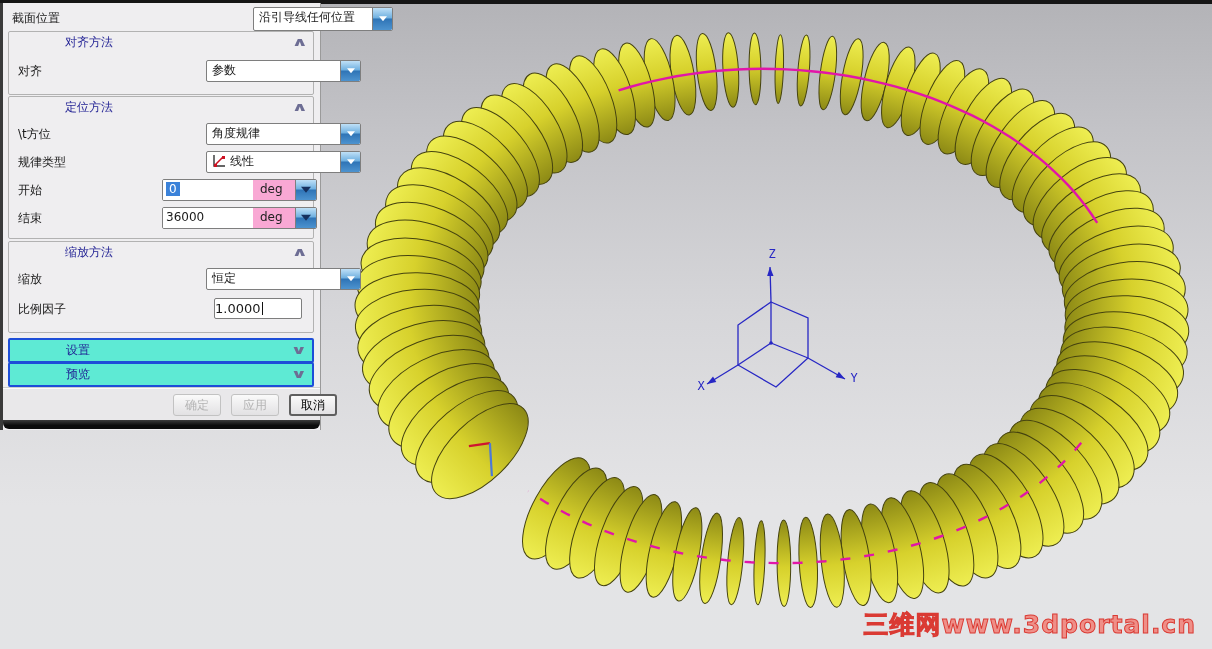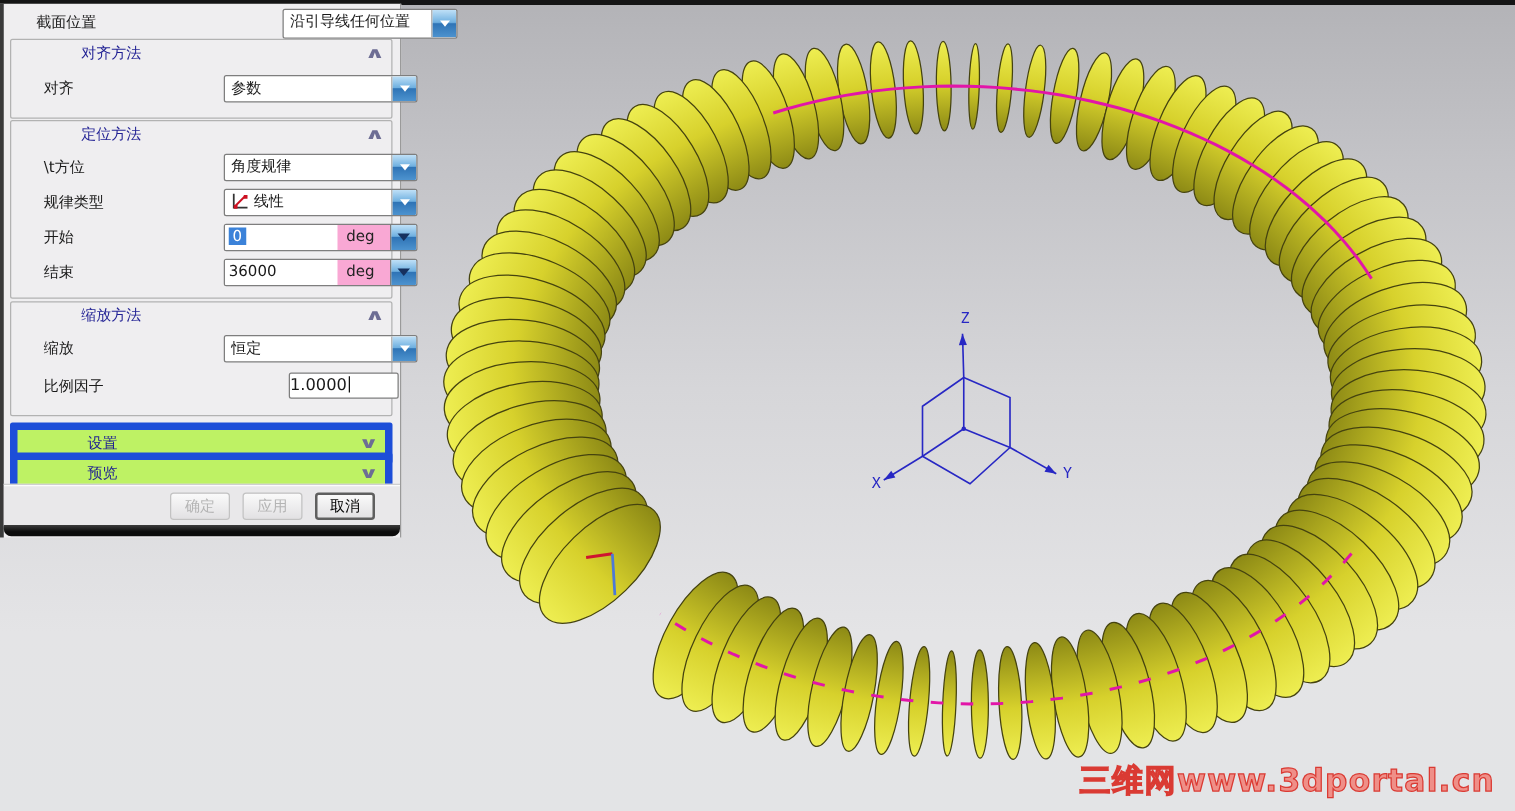--- a/index.html
+++ b/index.html
@@ -12,21 +12,21 @@
              color:#ef8f88;-webkit-text-stroke:1px #da3a33;letter-spacing:1px;}
 
   
   #dialog{position:absolute;left:0;top:3px;width:317px;height:427px;background:#efeef0;
           border-left:3px solid #3a3a3a;border-right:1px solid #9a9a9a;font-size:12px;color:#1a1a1a;}
   .row-label{position:absolute;left:9px;top:50%;transform:translateY(-50%);white-space:nowrap;}
   .grp{position:absolute;left:5px;right:6px;border:1px solid #b2b2b2;border-radius:2px;background:#efeef0;}
   .grp-header{position:relative;height:21px;line-height:21px;}
   .grp-title{position:absolute;left:9px;color:#1f1f93;margin-left:47px;}
   .caret{position:absolute;right:8px;top:0;color:#6d6d94;font-weight:bold;transform:scaleX(1.7);font-size:12px;line-height:21px;}
-  .frow{position:absolute;left:17px;right:0;height:22px;}
+  .frow{position:absolute;left:0;right:0;height:22px;padding-left:44px;}
   .ctrl{position:absolute;left:153px;width:155px;height:21px;box-sizing:border-box;}
 
   .select{border:1px solid #7e7e7e;background:#fff;border-radius:2px;position:relative;height:100%;
           line-height:19px;padding-left:5px;overflow:hidden;box-sizing:border-box;}
   .dd-btn{position:absolute;right:0;top:0;width:19px;height:100%;
           background:linear-gradient(180deg,#bfe0f7 0%,#6fb0e0 45%,#2f74b6 50%,#4d93cf 100%);
           border-left:1px solid #7e7e7e;border-radius:0 1px 1px 0;}
   .dd-btn::after{content:"";position:absolute;left:50%;top:50%;transform:translate(-50%,-30%);
           border:4px solid transparent;border-top:5px solid #fff;}
   .spin{border:1px solid #7e7e7e;border-radius:2px;height:100%;display:flex;box-sizing:border-box;background:#fff;overflow:hidden;}
@@ -34,28 +34,28 @@
   .spin .unit{width:35px;background:#f9a8d4;line-height:19px;padding-left:7px;color:#222;}
   .spin .sp-btn{width:20px;position:relative;background:linear-gradient(180deg,#bfe0f7 0%,#6fb0e0 45%,#2f74b6 50%,#4d93cf 100%);border-left:1px solid #7e7e7e;}
   .spin .sp-btn::after{content:"";position:absolute;left:50%;top:50%;transform:translate(-50%,-30%);
           border:5px solid transparent;border-top:6px solid #16305e;}
   .sel-text{background:#3b82d9;color:#fff;padding:0 3px;}
   .num-input{position:absolute;left:205px;width:88px;height:21px;border:1px solid #7e7e7e;border-radius:2px;
           background:#fff;box-sizing:border-box;text-align:left;line-height:19px;padding-right:3px;font-size:13px;}
   .cursor-bar{display:inline-block;width:1px;height:13px;background:#111;vertical-align:-2px;margin-left:1px;}
   .law-icon{display:inline-block;vertical-align:-3px;margin-right:4px;}
 
-  .collapsed-grp{position:absolute;left:5px;right:6px;height:21px;border:6px solid #1d4ed8;border-radius:2px;
-          background:#bef264;line-height:21px;text-align:right;}
+  .collapsed-grp{position:absolute;left:5px;right:6px;height:21px;border:2px solid #1d4ed8;border-radius:2px;
+          background:#5eead4;line-height:21px;text-align:right;}
   .collapsed-grp .grp-title{top:0;}
 
   #btn-row{position:absolute;left:0;right:0;top:384px;height:33px;background:#e9e8ea;
            border-top:1px solid #cfcfcf;box-shadow:inset 0 1px 0 #fbfbfb;}
   .dlg-btn{position:absolute;top:6px;width:48px;height:22px;border-radius:3px;font-size:12px;
-           background:linear-gradient(180deg,#fafafa,#e2e1e3);text-align:center;line-height:20px;box-sizing:border-box;}
+           background:linear-gradient(180deg,#fafafa,#e2e1e3);text-align:center;line-height:20px;box-sizing:border-box;margin-left:37px;}
   .dlg-btn.disabled{border:1px solid #c2c2c2;color:#b4b4b4;}
   .dlg-btn.default{border:2px solid #5f5f5f;color:#000;line-height:18px;}
   #dlg-grip{position:absolute;left:0;right:0;bottom:1px;height:9px;background:linear-gradient(180deg,#3c3c3c,#0c0c0c 60%);
             border-radius:0 0 6px 6px;}
 </style>
 </head>
 <body>
 
 <div id="page">
 

